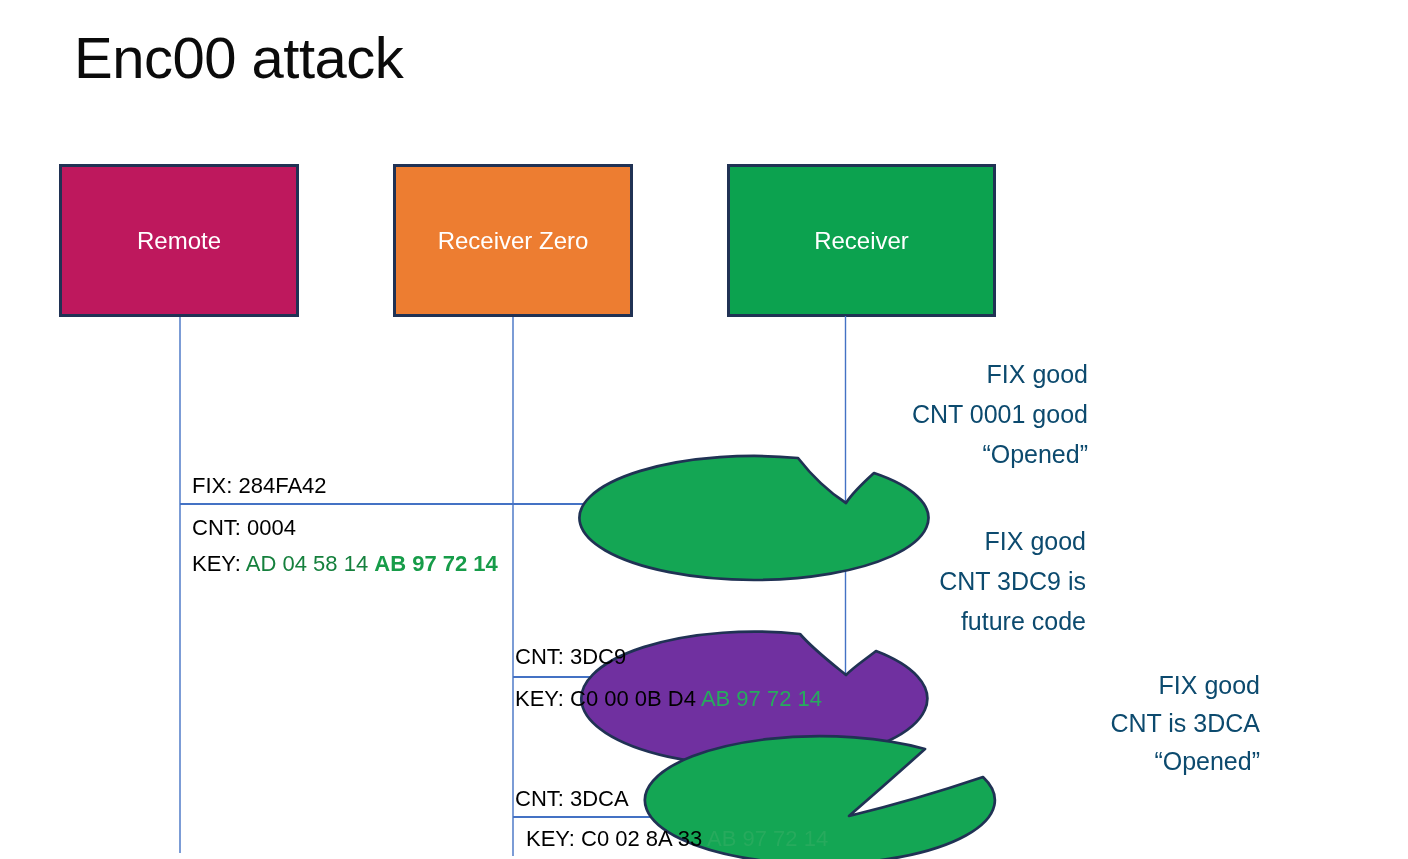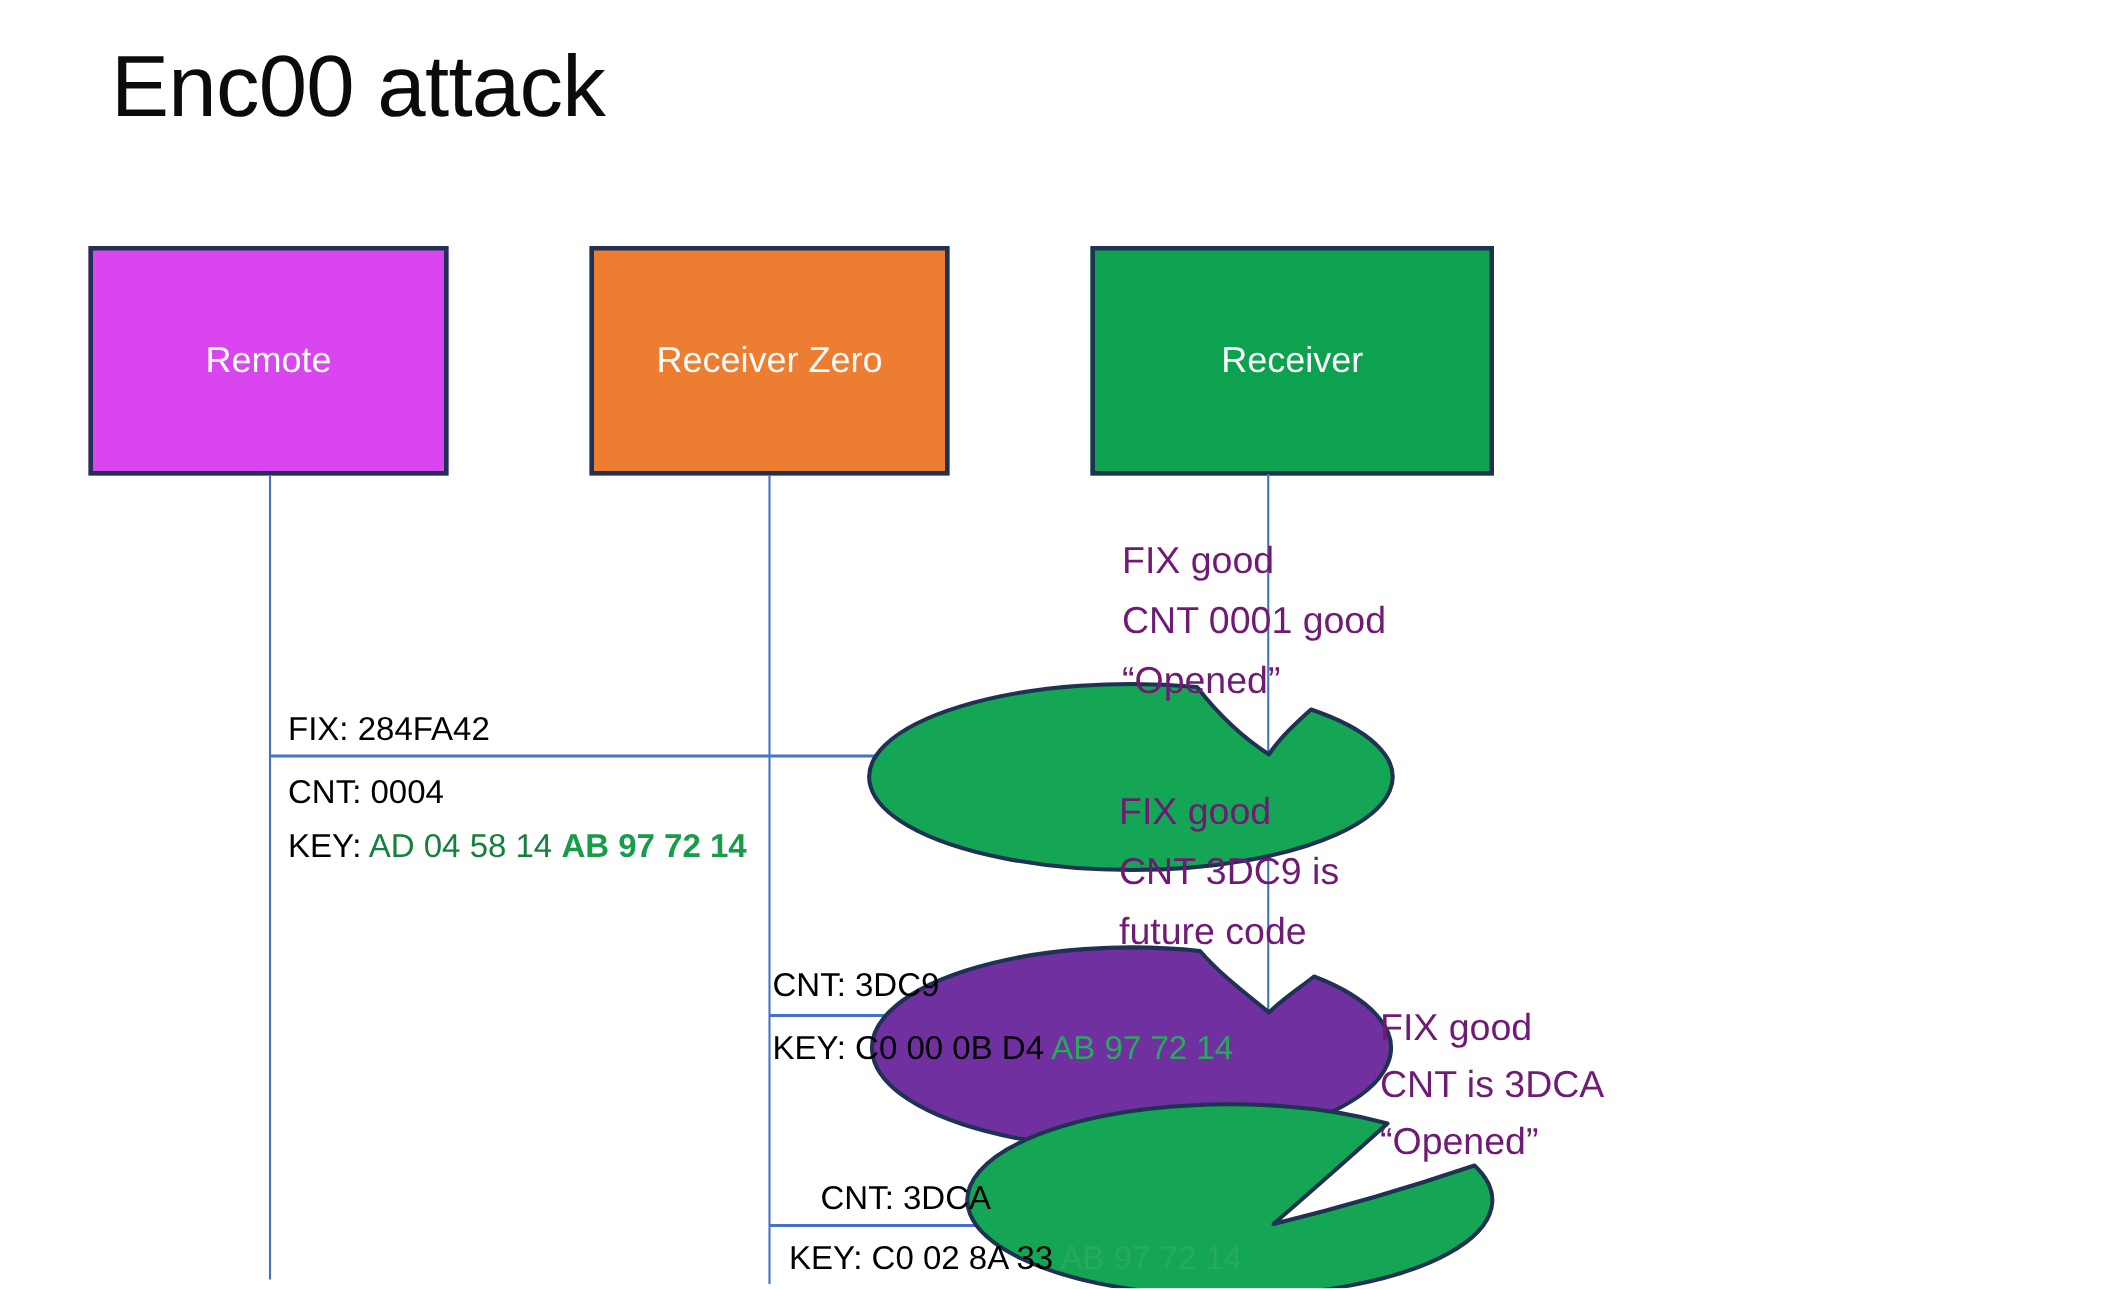--- a/index.html
+++ b/index.html
@@ -15,41 +15,41 @@
     position:absolute;left:74px;top:2px;
     font-size:58px;font-weight:300;letter-spacing:-0.5px;
     color:#0b0b0b;line-height:72px;white-space:nowrap;margin-top:20px;
   }
   .actor{
     position:absolute;top:164px;width:240px;height:153px;
     border:3px solid #203254;box-sizing:border-box;
     display:flex;align-items:center;justify-content:center;
     color:#fff;font-size:24px;white-space:nowrap;
   }
-  .actor.remote{left:59px;background:#d946ef;}
+  .actor.remote{left:59px;background:#be185d;}
   .actor.flipper{left:393px;background:#ED7D31;}
   .actor.receiver{left:727px;width:269px;background:#0CA24F;}
   svg.connectors{position:absolute;left:0;top:0;z-index:1;}
   .msg{
     position:absolute;z-index:2;
     font-size:22px;line-height:31px;white-space:nowrap;color:#000;
   }
   .m1a{left:192px;top:470px;}
   .m1b{left:192px;top:512px;}
   .m1k{left:192px;top:548px;}
   .m2a{left:515px;top:641px;}
   .m2k{left:515px;top:683px;}
-  .m3a{left:515px;top:783px;margin-left:32px;}
+  .m3a{left:515px;top:783px;}
   .m3k{left:526px;top:823px;}
   .key-red{color:#15803d;}
   .key-green-bold{color:#179C49;font-weight:700;}
   .key-green{color:#27AA5D;}
   .bubble-text{
     position:absolute;z-index:3;
-    color:#701a75;font-size:25px;text-align:left;white-space:nowrap;
+    color:#0c4a6e;font-size:25px;text-align:right;white-space:nowrap;
   }
   .bt1{left:748px;top:354px;width:340px;line-height:40px;}
   .bt2{left:746px;top:521px;width:340px;line-height:40px;}
   .bt3{left:920px;top:666px;width:340px;line-height:38px;}
   .bubble-text div{display:block;}
 </style>
 </head>
 <body>
 
 <div class="slide">

